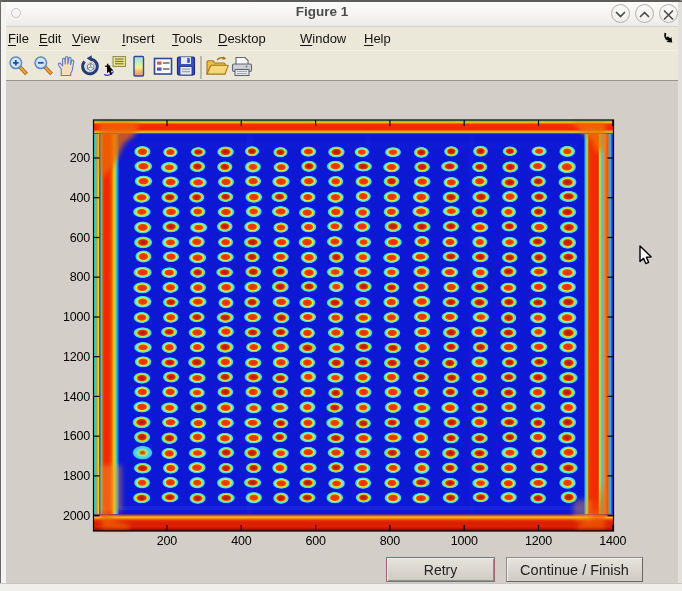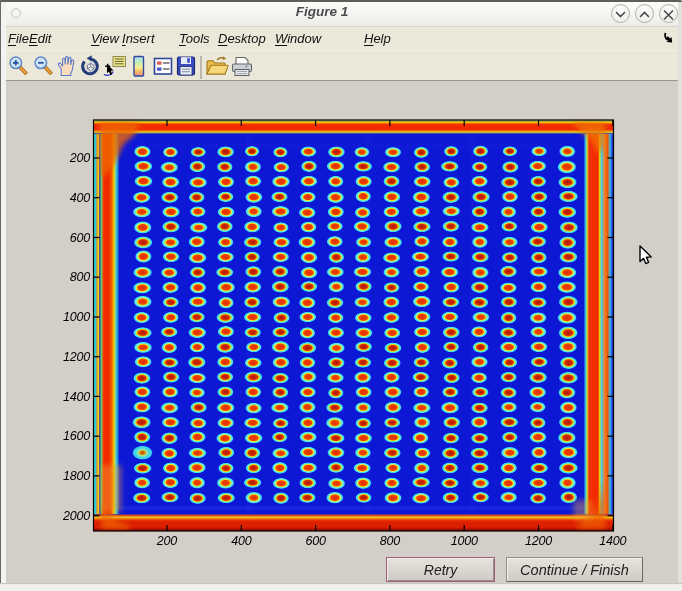--- a/index.html
+++ b/index.html
@@ -1,18 +1,18 @@
 <!DOCTYPE html>
 <html><head>
 <meta charset="utf-8">
 <style>
 * { margin:0; padding:0; box-sizing:border-box; }
 html,body { width:682px; height:591px; overflow:hidden; background:#d3cfc8;
   font-family:"Liberation Sans", sans-serif; }
-#win { position:relative; width:682px; height:591px;font-style:italic; }
+#win { position:relative; width:682px; height:591px; }
 
 #frame-top { position:absolute; left:0; top:0; width:682px; height:2px; background:#5f5d5a; border-radius:4px 4px 0 0; }
 #frame-left-dark { position:absolute; left:0; top:0; width:1px; height:584px; background:#6b6966; }
 #frame-left-lite { position:absolute; left:1px; top:2px; width:5px; height:582px; background:#f3f3f1; }
 #frame-right { position:absolute; left:678px; top:2px; width:4px; height:582px; background:#e2e0dc; }
 #frame-bottom { position:absolute; left:0; top:583px; width:682px; height:8px; background:#f0efec; border-top:1px solid #c9c6c0; }
 
 #titlebar { position:absolute; left:1px; top:2px; width:680px; height:25px;
   background:linear-gradient(#fcfcfb,#f2f1ee 70%,#ecebe8); border-bottom:1px solid #d5d3cf; }
 #appicon { position:absolute; left:11px; top:8px; width:10px; height:10px; border-radius:50%;
@@ -56,26 +56,26 @@
     </g>
   </svg>
   <div id="frame-top"></div>
   <div id="frame-left-dark"></div>
   <div id="frame-left-lite"></div>
   <div id="frame-right"></div>
   <div id="frame-bottom"></div>
 
   <div id="menubar">
     <span class="mi" style="left:2px"><u>F</u>ile</span>
-    <span class="mi" style="left:23px"><u>E</u>dit</span>
-    <span class="mi" style="left:85px"><u>V</u>iew</span>
+    <span class="mi" style="left:33px"><u>E</u>dit</span>
+    <span class="mi" style="left:66px"><u>V</u>iew</span>
     <span class="mi" style="left:116px"><u>I</u>nsert</span>
-    <span class="mi" style="left:173px"><u>T</u>ools</span>
+    <span class="mi" style="left:166px"><u>T</u>ools</span>
     <span class="mi" style="left:212px"><u>D</u>esktop</span>
-    <span class="mi" style="left:269px"><u>W</u>indow</span>
+    <span class="mi" style="left:294px"><u>W</u>indow</span>
     <span class="mi" style="left:358px"><u>H</u>elp</span>
     <svg width="14" height="14" style="position:absolute;left:656px;top:5px" viewBox="0 0 14 14">
       <path d="M3.4 1 Q2.2 5.8 5.6 8" fill="none" stroke="#000" stroke-width="1.8"></path>
       <path d="M5 5.2 L8 8.2" stroke="#000" stroke-width="2.4"></path>
       <path d="M10.2 10.4 L4.6 9.9 L9.5 4.9 Z" fill="#000"></path>
     </svg>
   </div>
 
   <div id="toolbar">
 

